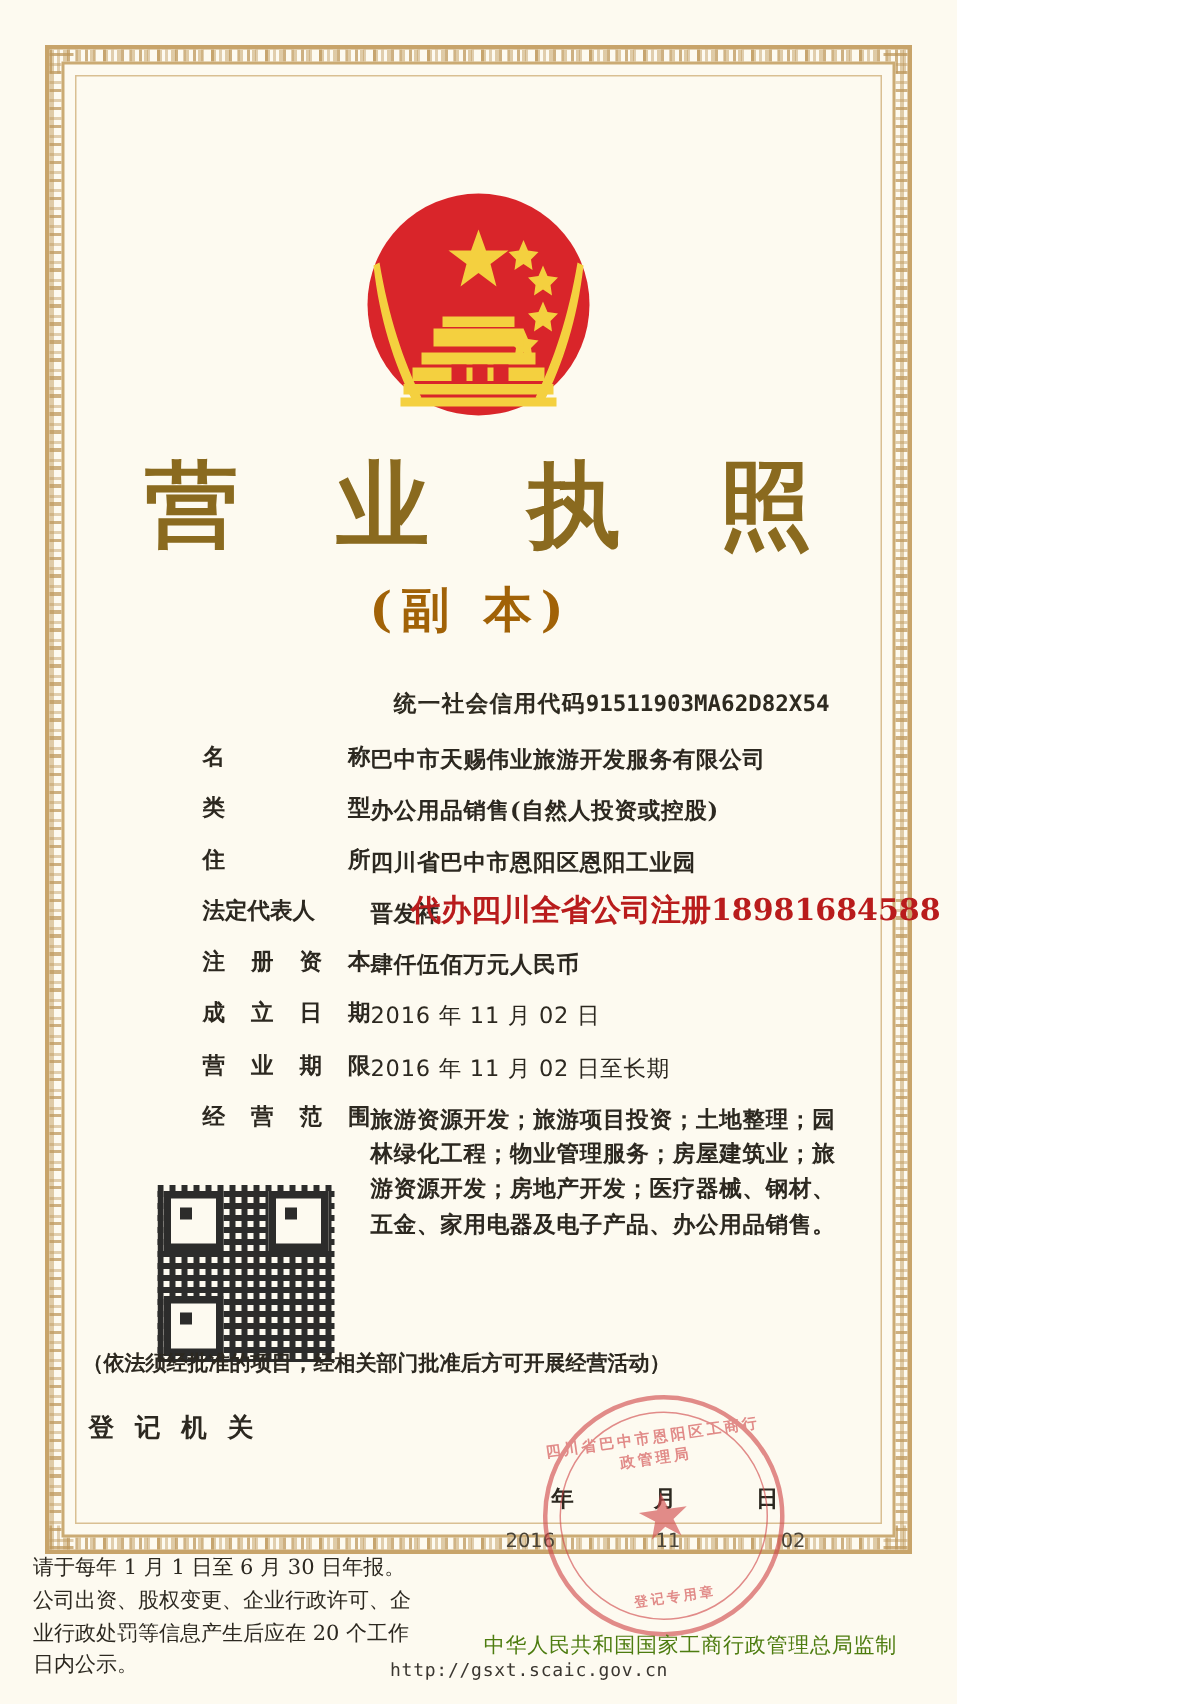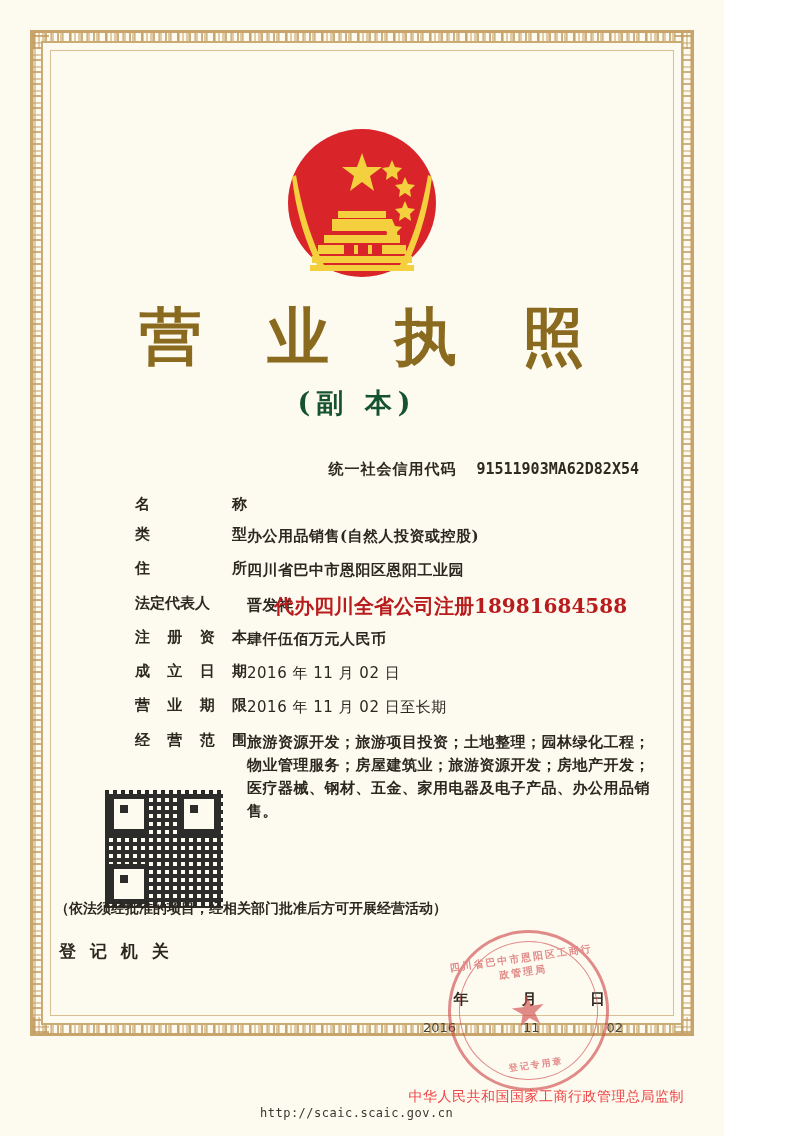--- a/index.html
+++ b/index.html
@@ -5,21 +5,21 @@
   html, body {
     margin: 0;
     padding: 0;
     background: #ffffff;
   }
   body {
     font-family: "Liberation Sans", sans-serif;
   }
   .page {
     position: relative;
-    width: 724px;
+    width: 638px;
     height: 1136px;
     background: #fdfaf0;
     overflow: hidden;
   }
   
   .frame-outer {
     position: absolute;
     left: 30px;
     top: 30px;
     right: 30px;
@@ -108,41 +108,41 @@
     text-indent: 22px;
   }
   .subtitle {
     position: absolute;
     top: 330px;
     left: 0;
     right: 16px;
     text-align: center;
     font-family: "DejaVu Serif", serif;
     font-weight: bold;
-    font-size: 27px;
+    font-size: 32px;
     letter-spacing: 6px;
-    color: #14532d;
+    color: #a16207;
     text-indent: 6px;
   }
 
   .credit-code {
     position: absolute;
     top: 405px;
     right: 30px;
     font-size: 15px;
     font-weight: bold;
     color: #2e2a20;
     letter-spacing: 1px;
     font-family: "DejaVu Serif", serif;
   }
   .credit-code .code-val {
     font-family: "DejaVu Sans Mono", monospace;
     font-size: 15px;
     letter-spacing: 0px;
-    margin-left: 20px;
+    margin-left: 0;
   }
 
   .fields {
     position: absolute;
     top: 440px;
     left: 80px;
     right: 15px;
   }
   .field-row {
     display: flex;
@@ -325,21 +325,21 @@
     font-size: 12px;
     color: #3a3630;
     letter-spacing: 0.5px;
   }
   .bottom-right {
     position: absolute;
     right: 40px;
     bottom: 30px;
     font-family: "DejaVu Serif", serif;
     font-size: 14px;
-    color: #ef4444;
+    color: #4d7c0f;
     letter-spacing: 0.5px;
   }
 </style>
 </head>
 <body>
 
 <div class="page">
 
   <div class="frame-outer">
     <div class="guilloche-top"></div>
@@ -388,20 +388,21 @@
       <span>统一社会信用代码</span><span class="code-val">91511903MA62D82X54</span>
     </div>
 
     <div class="fields">
 
       <div class="field-row">
         <div class="field-label spread">
           <span>名</span>
           <span>称</span>
         </div>
+        <div class="field-value">巴中市天赐伟业旅游开发服务有限公司</div>
       </div>
 
       <div class="field-row">
         <div class="field-label spread">
           <span>类</span>
           <span>型</span>
         </div>
         <div class="field-value">办公用品销售(自然人投资或控股)</div>
       </div>
 
@@ -481,16 +482,17 @@
       <div class="stamp-inner"></div>
       <div class="stamp-text-top">四川省巴中市恩阳区工商行政管理局</div>
       <div class="stamp-star">★</div>
       <div class="stamp-text-bottom">登记专用章</div>
     </div>
 
   </div>
 
   <div class="watermark">代办四川全省公司注册18981684588</div>
 
-  <div class="bottom-url">http://scaic.scaic.gov.cn</div>
+  <div class="bottom-left">请于每年 1 月 1 日至 6 月 30 日年报。公司出资、股权变更、企业行政许可、企业行政处罚等信息产生后应在 20 个工作日内公示。</div>
+  <div class="bottom-url">http://gsxt.scaic.gov.cn</div>
   <div class="bottom-right">中华人民共和国国家工商行政管理总局监制</div>
 
 </div>
 
 </body></html>

